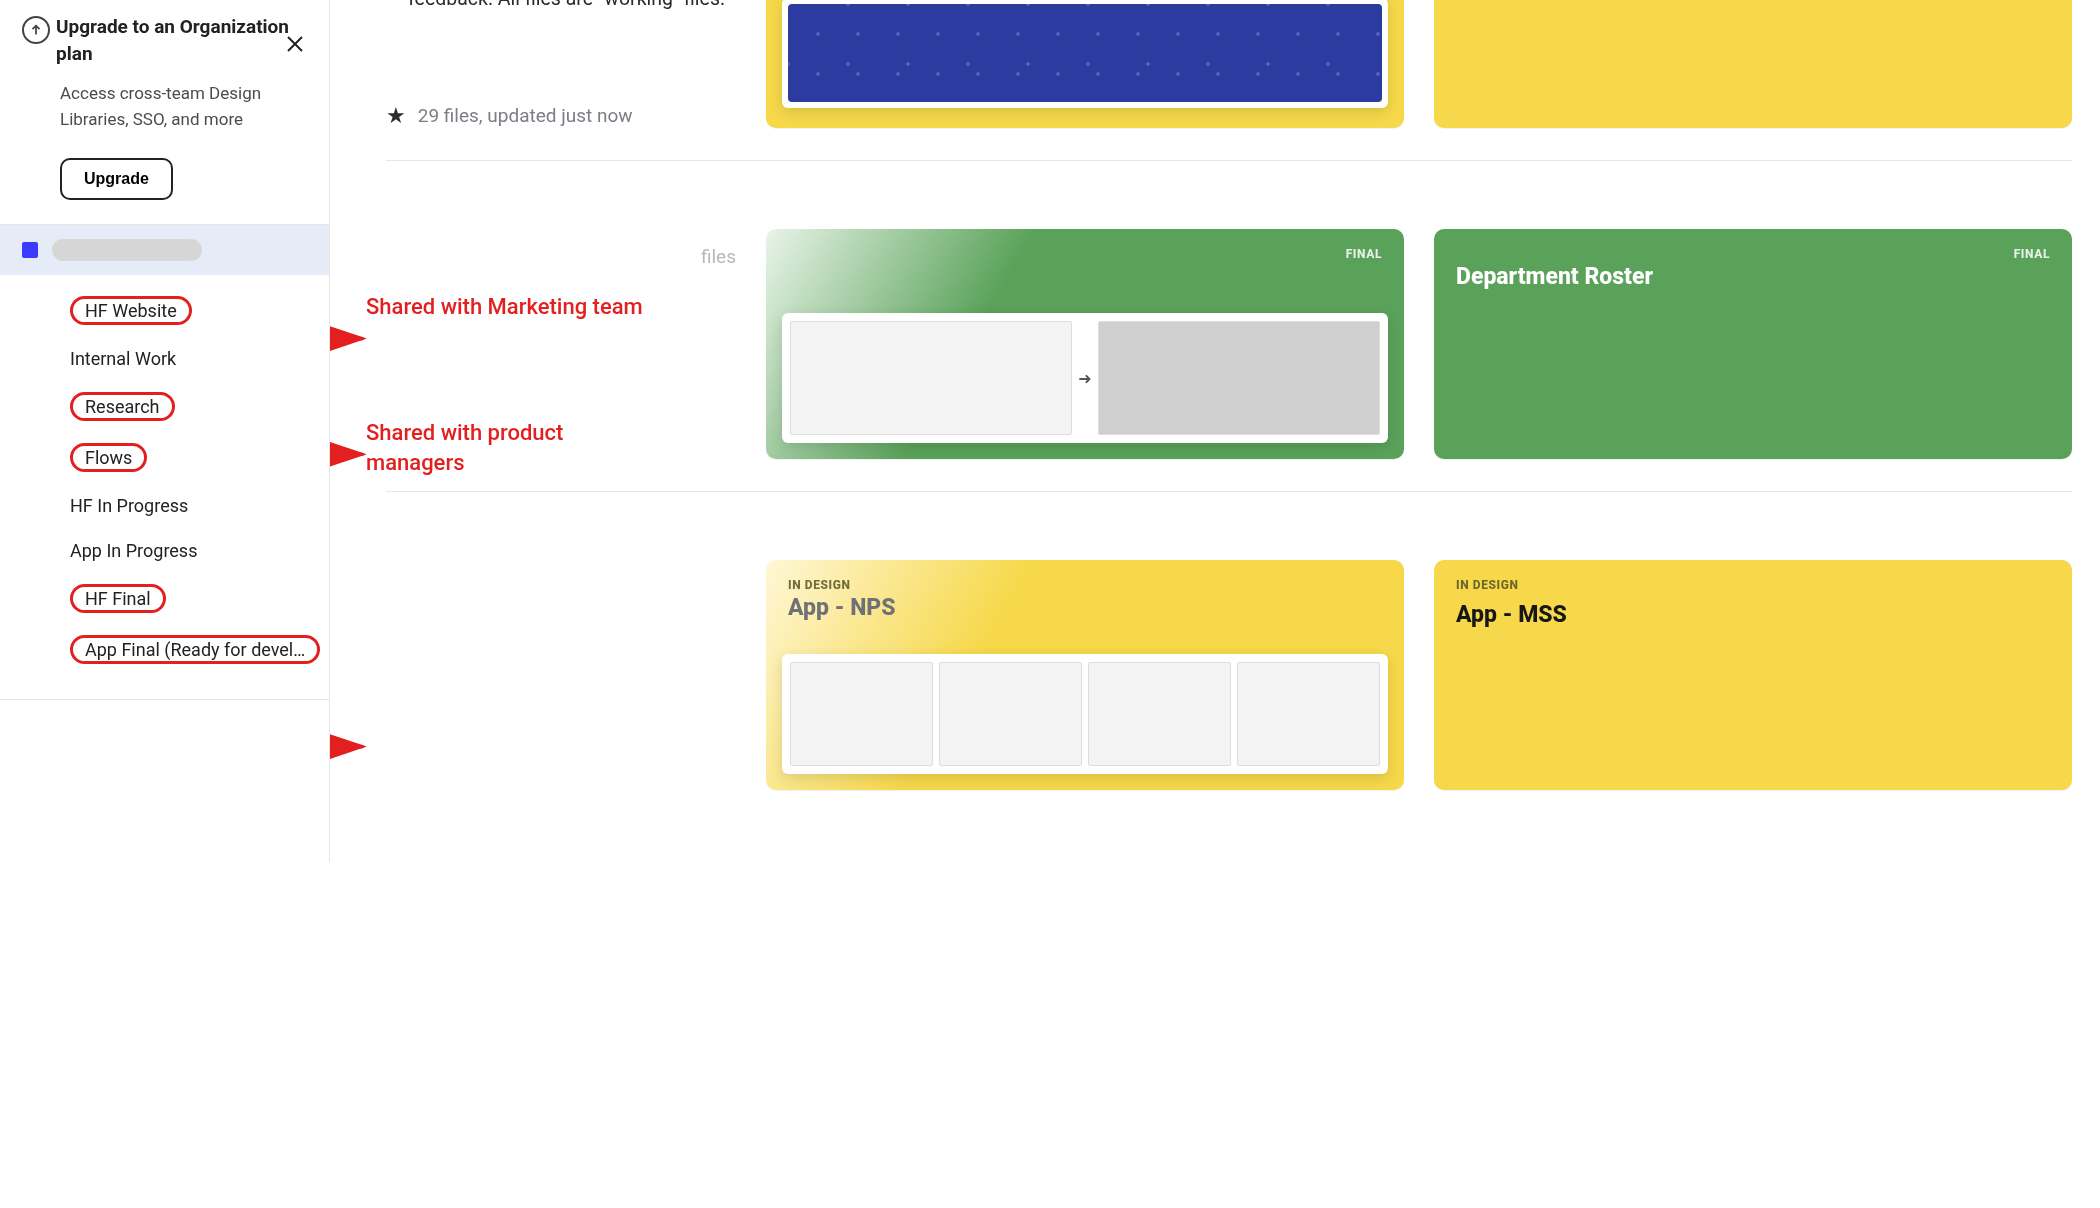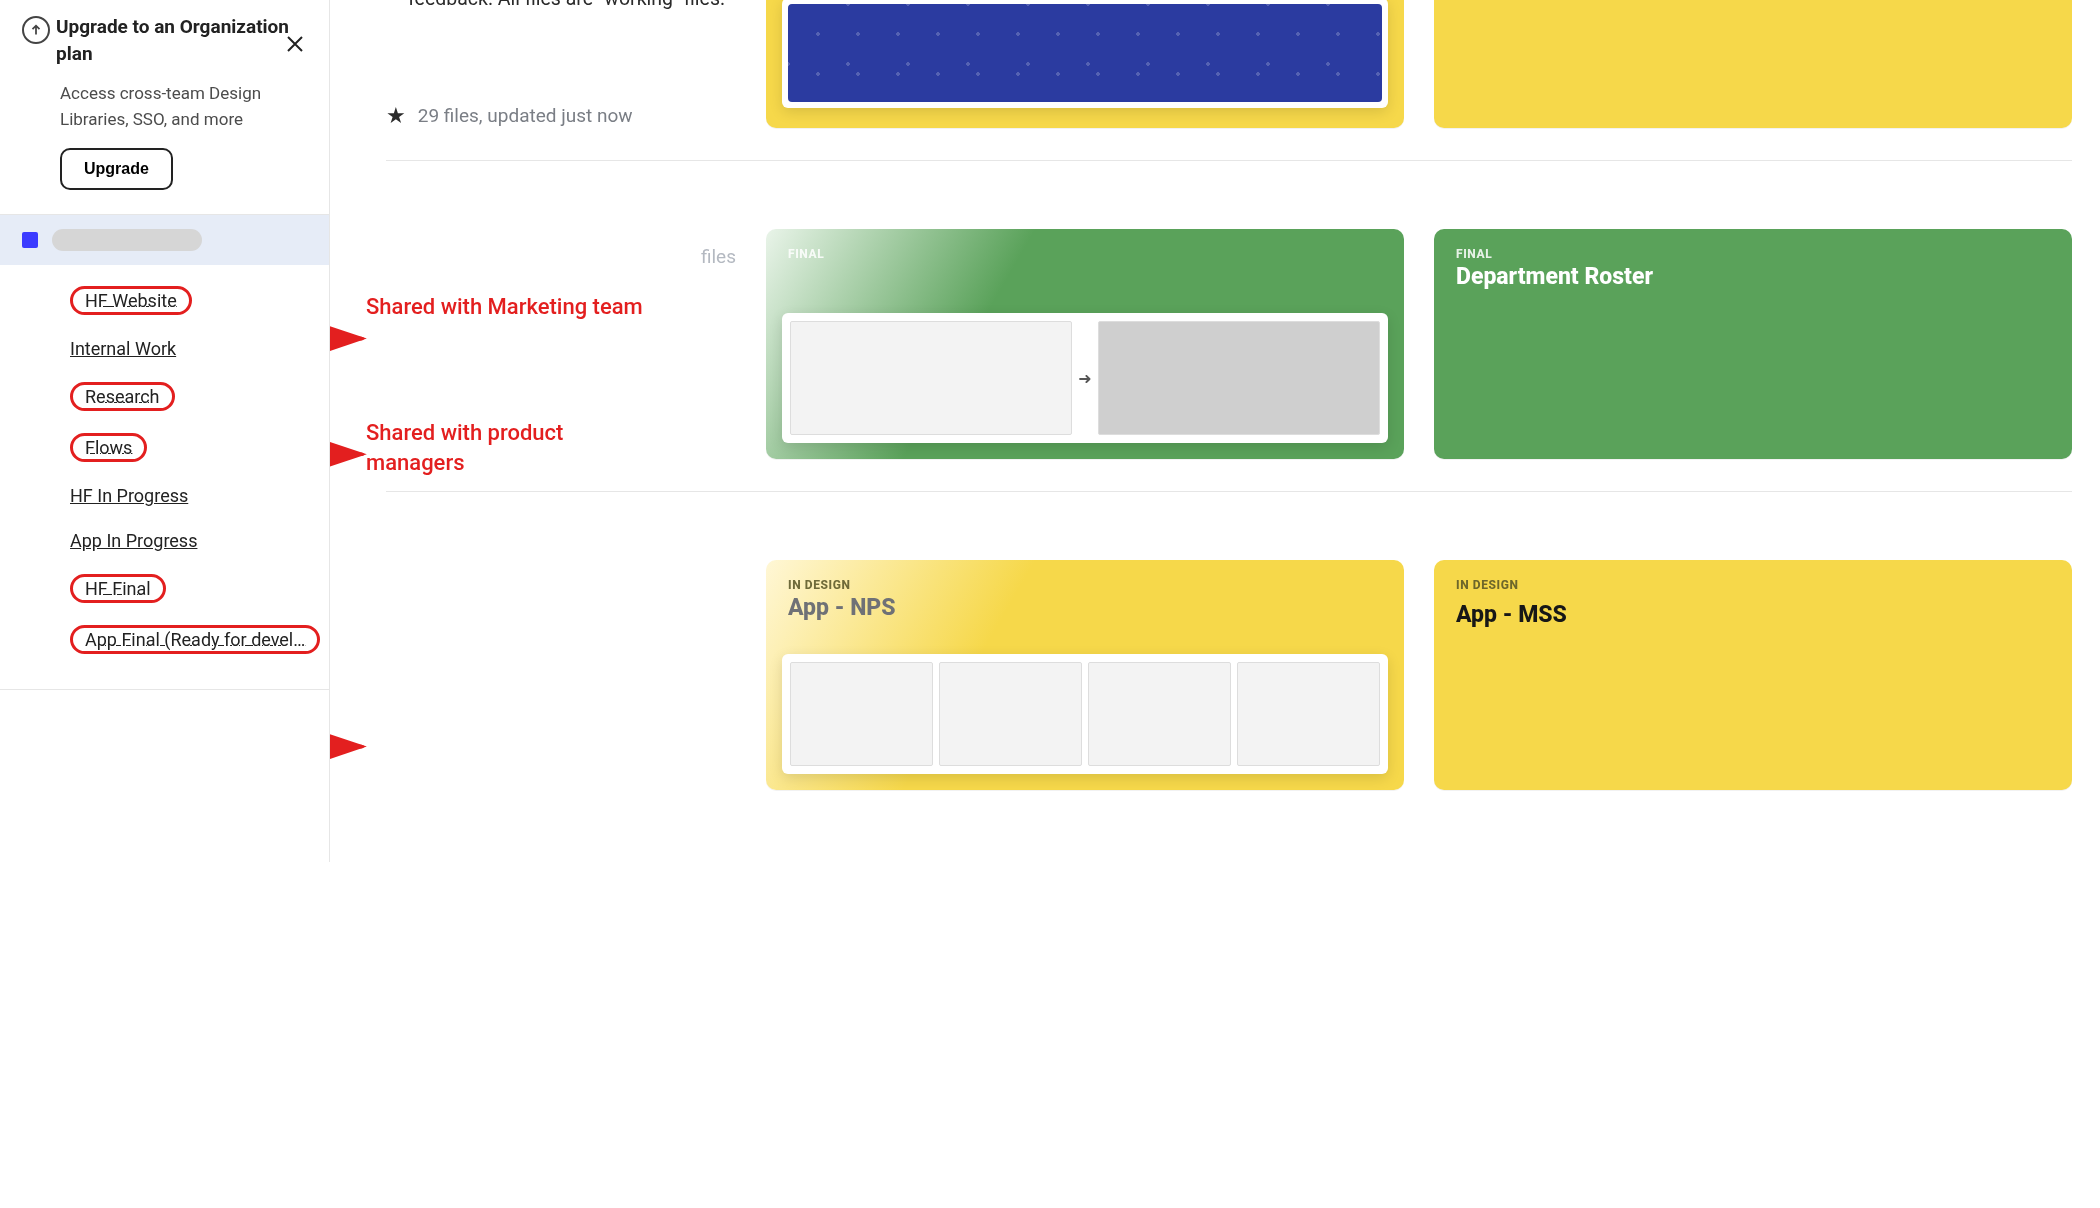--- a/index.html
+++ b/index.html
@@ -46,39 +46,39 @@
   }
   .up-icon svg{width:14px;height:14px;stroke:#444;stroke-width:2;fill:none;}
   .upgrade-title{font-size:19px;font-weight:700;line-height:1.4;}
   .close-x{
     position:absolute;right:20px;top:16px;width:28px;height:28px;
     display:flex;align-items:center;justify-content:center;cursor:pointer;
   }
   .close-x svg{width:20px;height:20px;stroke:#222;stroke-width:2;fill:none;}
   .upgrade-sub{font-size:17px;color:#4c4c4c;margin:14px 0 0 38px;line-height:1.5;}
   .upgrade-btn{
-    margin:16px 0 0 38px;padding:10px 22px;border:2px solid #222;border-radius:10px;
+    margin:26px 0 0 38px;padding:10px 22px;border:2px solid #222;border-radius:10px;
     background:#fff;font-size:16px;font-weight:600;cursor:pointer;
   }
 
   .hr{height:1px;background:var(--divider);margin:0;}
 
   
   .active-team{
     background:#e6ecf7;height:50px;display:flex;align-items:center;gap:14px;
     padding:0 22px;
   }
   .team-square{width:16px;height:16px;background:#3b3bff;border-radius:2px;}
   .team-name-placeholder{
     width:150px;height:22px;border-radius:11px;background:#d6d6d6;
   }
 
   .project-list{list-style:none;margin:0;padding:10px 0 24px 0;}
   .project-list li{
-    padding:12px 22px 12px 70px;font-size:18px;color:#222;position:relative;cursor:pointer;text-decoration:underline;
+    padding:12px 22px 12px 70px;font-size:18px;color:#222;position:relative;cursor:pointer;
   }
   .project-list li .label{display:inline;}
   
   .redpill{
     display:inline-block;
     border:var(--chip-stroke) solid var(--red);
     border-radius:var(--chip-radius);
     padding:1px 12px;
     background:#fff;
     line-height:1.5;
@@ -107,21 +107,21 @@
   .card{
     flex:1;min-width:0;height:230px;border-radius:10px;position:relative;overflow:hidden;
     box-shadow:0 1px 0 rgba(0,0,0,0.05);
   }
   .card.yellow{background:linear-gradient(120deg,#fff7d6 0%,var(--yellow) 35%,var(--yellow) 100%);}
   .card.yellow.solid{background:var(--yellow);}
   .card.green{background:linear-gradient(120deg,#e9f4e9 0%,var(--green) 35%,var(--green) 100%);}
   .card.green.solid{background:var(--green);}
   .card .over{position:absolute;left:22px;top:18px;right:22px;}
   .card .badge{font-size:12px;font-weight:800;letter-spacing:0.05em;opacity:0.85;}
-  .card.green .badge{color:#fff;}
+  .card.green .badge{color:#fff;text-align:right;}
   .card.green .title{color:#fff;}
   .card.yellow .badge{color:#575425;}
   .card.yellow .title{color:#333;}
   .card .title{font-size:23px;font-weight:800;margin-top:2px;}
   .card.yellow.design .title{color:#6f7176;font-weight:800;}
   .card.yellow.solid.design .title{color:#171717;margin-top:9px;}
 
   .thumb{position:absolute;left:16px;right:16px;bottom:16px;height:120px;border-radius:6px;background:#fff;box-shadow:0 4px 14px rgba(0,0,0,0.12);}
   .thumb .inner{position:absolute;inset:6px;background:#2b3ba0;border-radius:4px;
     background-image:radial-gradient(#fff3 2px,transparent 2px),radial-gradient(#fff3 2px,transparent 2px);

